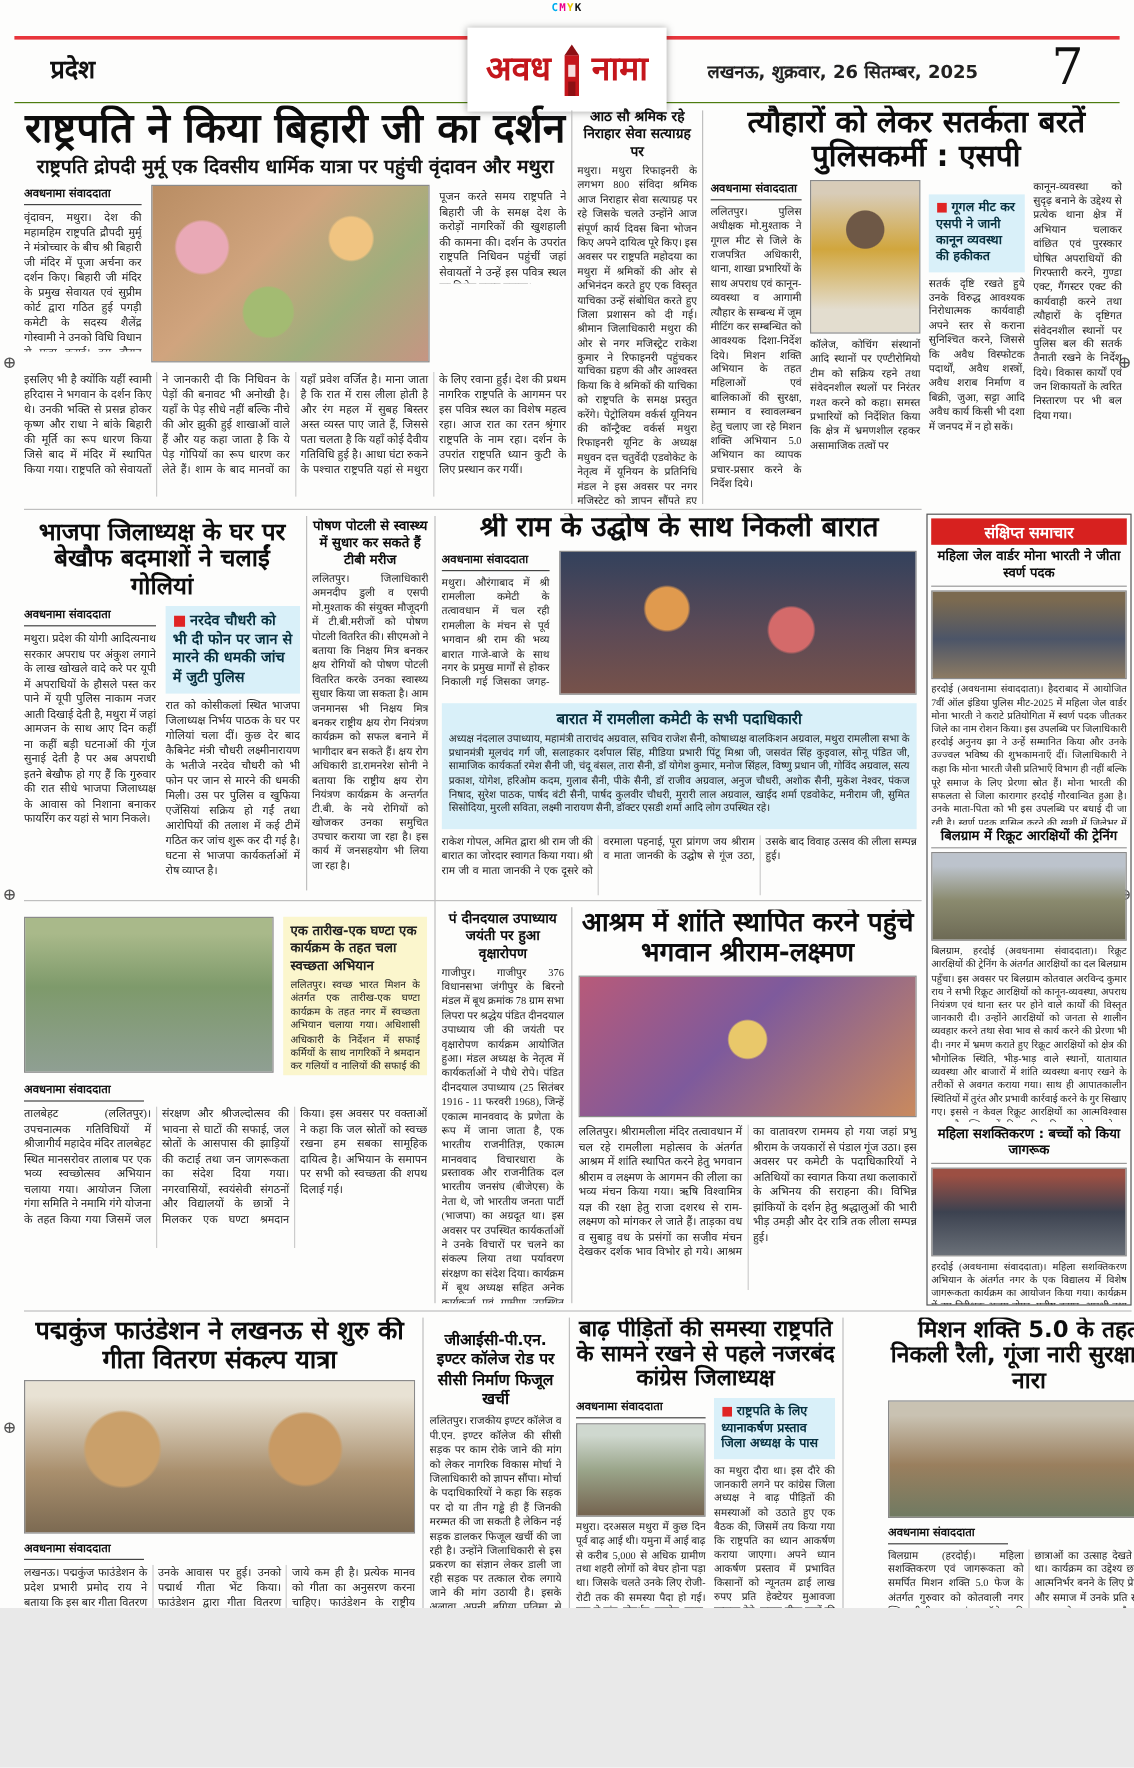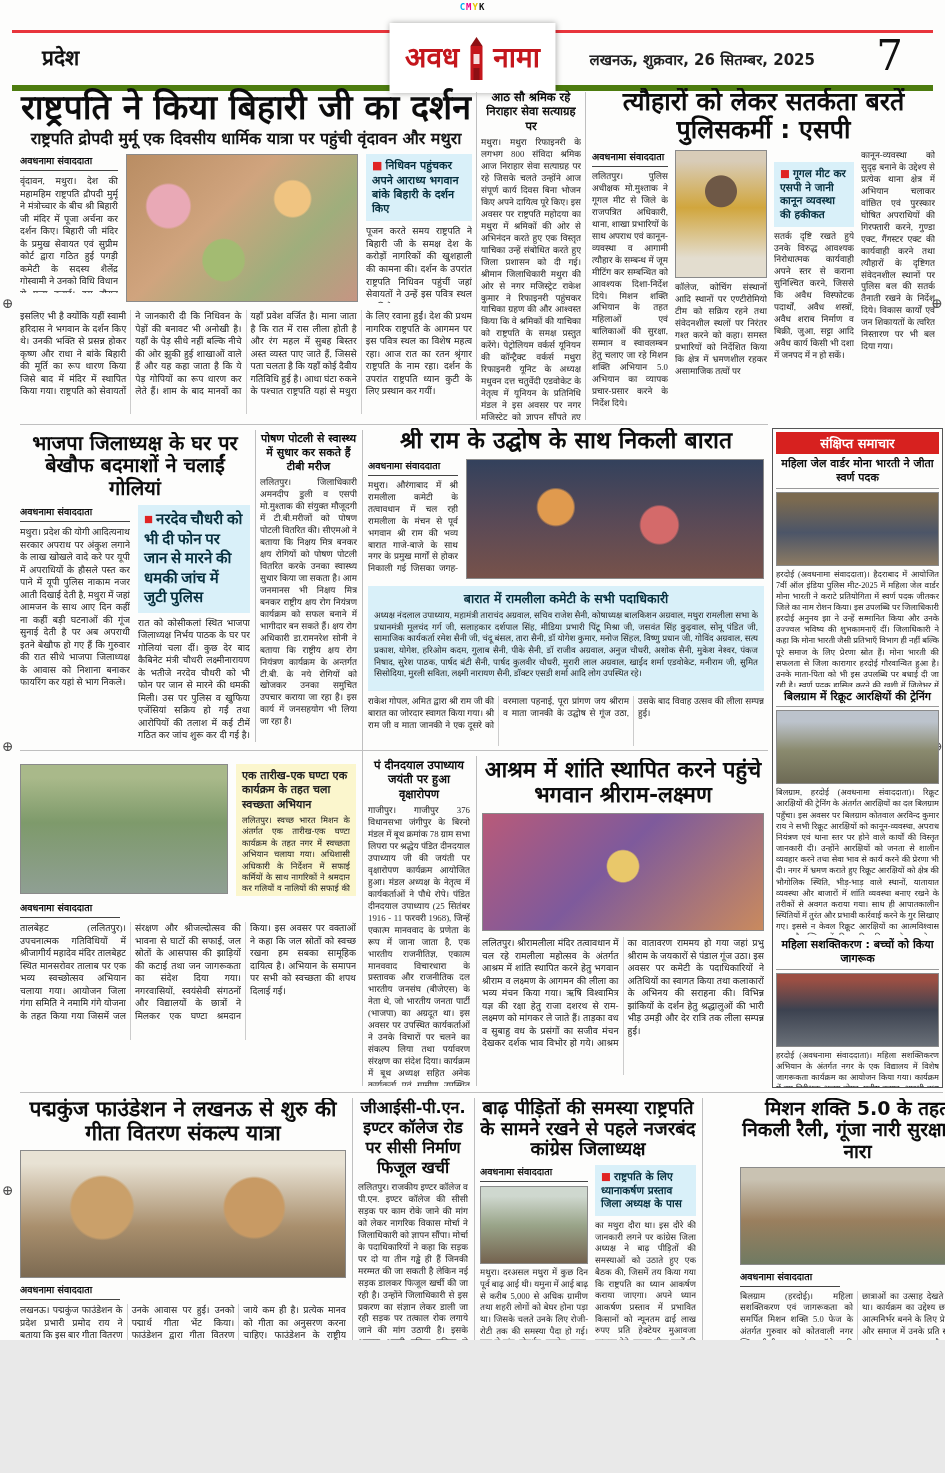--- a/index.html
+++ b/index.html
@@ -1,21 +1,21 @@
 <!DOCTYPE html>
 <html lang="hi"><head>
 <meta charset="utf-8">
 <style>
   html,body{margin:0;padding:0;background:#e9e9e9;}
   #page{position:relative;width:945px;height:1340px;background:#fdfdfc;margin:0 auto;overflow:hidden;
         font-family:"Liberation Serif","DejaVu Serif",serif;color:#1b1b1b;}
   .abs{position:absolute;}
   
   #band{position:absolute;left:12px;right:12px;top:30px;height:52px;
-        border-top:3px solid #e8353c;border-bottom:6px solid #4d7c0f;}
+        border-top:3px solid #e8353c;border-bottom:1px solid #4d7c0f;}
   .section-name{position:absolute;left:30px;top:10px;font-size:21px;font-weight:bold;
         font-family:"DejaVu Sans","Liberation Sans",sans-serif;color:#111;}
   .logo{position:absolute;left:50%;top:-10px;transform:translateX(-50%);background:#fff;
         padding:2px 16px;box-shadow:0 0 6px rgba(0,0,0,.35);display:flex;align-items:center;gap:4px;height:66px;}
   .logo-text{font-family:"DejaVu Sans","Liberation Sans",sans-serif;font-weight:bold;font-size:28px;color:#c4161c;line-height:1;}
   .dateline{position:absolute;right:118px;top:16px;font-size:15px;font-weight:bold;
         font-family:"DejaVu Sans","Liberation Sans",sans-serif;color:#222;}
   .pageno{position:absolute;right:30px;top:-2px;font-size:42px;font-family:"DejaVu Serif",serif;color:#111;}
   
   .cmyk{position:absolute;left:50%;transform:translateX(-50%);
@@ -120,23 +120,20 @@
   <div class="abs" style="left:20px;top:88px;width:452px;height:334px;overflow:hidden;">
     <div class="headline" style="font-size:34px;">राष्ट्रपति ने किया बिहारी जी का दर्शन</div>
     <div class="subhead" style="font-size:16px;margin-top:3px;">राष्ट्रपति द्रोपदी मुर्मू एक दिवसीय धार्मिक यात्रा पर पहुंची वृंदावन और मथुरा</div>
     <div style="display:flex;gap:8px;margin-top:6px;height:150px;">
       <div style="width:98px;flex:none;">
         <div class="byline">अवधनामा संवाददाता</div>
         <div class="body" style="height:118px;">वृंदावन, मथुरा। देश की महामहिम राष्ट्रपति द्रौपदी मुर्मू ने मंत्रोच्चार के बीच श्री बिहारी जी मंदिर में पूजा अर्चना कर दर्शन किए। बिहारी जी मंदिर के प्रमुख सेवायत एवं सुप्रीम कोर्ट द्वारा गठित हुई पगड़ी कमेटी के सदस्य शैलेंद्र गोस्वामी ने उनको विधि विधान से पूजा कराई। इस दौरान बिहारी जी मंदिर से भी आई पी कटघरा में राष्ट्रपति ने दर्शन किए। राष्ट्रपति के साथ उनके परिजन भी पूजा में मौजूद रहे।</div>
       </div>
       <div class="photo p-lead" style="width:232px;height:148px;flex:none;"></div>
       <div style="flex:1;">
-        <div class="bluebox">
-          <div class="bb-title"><span class="redsq">■</span><span>निधिवन पहुंचकर अपने आराध्य भगवान बांके बिहारी के दर्शन किए</span></div>
-        </div>
         <div class="body" style="height:78px;margin-top:4px;">पूजन करते समय राष्ट्रपति ने बिहारी जी के समक्ष देश के करोड़ों नागरिकों की खुशहाली की कामना की। दर्शन के उपरांत राष्ट्रपति निधिवन पहुंचीं जहां सेवायतों ने उन्हें इस पवित्र स्थल का विशेष महत्व बताया।</div>
       </div>
     </div>
     <div class="body cols4" style="margin-top:6px;height:104px;">इसलिए भी है क्योंकि यहीं स्वामी हरिदास ने भगवान के दर्शन किए थे। उनकी भक्ति से प्रसन्न होकर कृष्ण और राधा ने बांके बिहारी की मूर्ति का रूप धारण किया जिसे बाद में मंदिर में स्थापित किया गया। राष्ट्रपति को सेवायतों ने जानकारी दी कि निधिवन के पेड़ों की बनावट भी अनोखी है। यहाँ के पेड़ सीधे नहीं बल्कि नीचे की ओर झुकी हुई शाखाओं वाले हैं और यह कहा जाता है कि ये पेड़ गोपियों का रूप धारण कर लेते हैं। शाम के बाद मानवों का यहाँ प्रवेश वर्जित है। माना जाता है कि रात में रास लीला होती है और रंग महल में सुबह बिस्तर अस्त व्यस्त पाए जाते हैं, जिससे पता चलता है कि यहाँ कोई दैवीय गतिविधि हुई है। आधा घंटा रुकने के पश्चात राष्ट्रपति यहां से मथुरा के लिए रवाना हुईं। देश की प्रथम नागरिक राष्ट्रपति के आगमन पर इस पवित्र स्थल का विशेष महत्व रहा। आज रात का रतन श्रृंगार राष्ट्रपति के नाम रहा। दर्शन के उपरांत राष्ट्रपति ध्यान कुटी के लिए प्रस्थान कर गयीं।</div>
   </div>
 
   <div class="abs" style="left:481px;top:90px;width:100px;height:330px;overflow:hidden;">
     <div class="smallhead" style="font-size:11.5px;">आठ सौ श्रमिक रहे निराहार सेवा सत्याग्रह पर</div>
     <div class="body" style="font-size:8.8px;">मथुरा। मथुरा रिफाइनरी के लगभग 800 संविदा श्रमिक आज निराहार सेवा सत्याग्रह पर रहे जिसके चलते उन्होंने आज संपूर्ण कार्य दिवस बिना भोजन किए अपने दायित्व पूरे किए। इस अवसर पर राष्ट्रपति महोदया का मथुरा में श्रमिकों की ओर से अभिनंदन करते हुए एक विस्तृत याचिका उन्हें संबोधित करते हुए जिला प्रशासन को दी गई। श्रीमान जिलाधिकारी मथुरा की ओर से नगर मजिस्ट्रेट राकेश कुमार ने रिफाइनरी पहुंचकर याचिका ग्रहण की और आश्वस्त किया कि वे श्रमिकों की याचिका को राष्ट्रपति के समक्ष प्रस्तुत करेंगे। पेट्रोलियम वर्कर्स यूनियन की कॉन्ट्रैक्ट वर्कर्स मथुरा रिफाइनरी यूनिट के अध्यक्ष मधुवन दत्त चतुर्वेदी एडवोकेट के नेतृत्व में यूनियन के प्रतिनिधि मंडल ने इस अवसर पर नगर मजिस्ट्रेट को ज्ञापन सौंपते हुए आज के निराहार सेवा सत्याग्रह से अवगत कराया और कहा कि मथुरा रिफाइनरी में पारिश्रमिक की लूट से काले धन के सृजन पर रोक का मजबूत और प्रभावी तंत्र विकसित होने से श्रमिकों को न्याय मिल सकेगा।</div>
   </div>
@@ -166,21 +163,21 @@
 
   <div class="abs" style="left:20px;top:432px;width:230px;height:310px;overflow:hidden;">
     <div class="headline" style="font-size:20px;">भाजपा जिलाध्यक्ष के घर पर बेखौफ बदमाशों ने चलाईं गोलियां</div>
     <div style="display:flex;gap:8px;margin-top:6px;height:252px;">
       <div style="width:110px;flex:none;">
         <div class="byline">अवधनामा संवाददाता</div>
         <div class="body" style="height:222px;">मथुरा। प्रदेश की योगी आदित्यनाथ सरकार अपराध पर अंकुश लगाने के लाख खोखले वादे करे पर यूपी में अपराधियों के हौसले पस्त कर पाने में यूपी पुलिस नाकाम नजर आती दिखाई देती है, मथुरा में जहां आमजन के साथ आए दिन कहीं ना कहीं बड़ी घटनाओं की गूंज सुनाई देती है पर अब अपराधी इतने बेखौफ हो गए हैं कि गुरुवार की रात सीधे भाजपा जिलाध्यक्ष के आवास को निशाना बनाकर फायरिंग कर यहां से भाग निकले।</div>
       </div>
       <div style="flex:1;">
         <div class="bluebox">
-          <div class="bb-title" style="font-size:15px;font-family:Liberation Serif, serif;"><span class="redsq">■</span><span>नरदेव चौधरी को भी दी फोन पर जान से मारने की धमकी जांच में जुटी पुलिस</span></div>
+          <div class="bb-title" style="font-size:12px;"><span class="redsq">■</span><span>नरदेव चौधरी को भी दी फोन पर जान से मारने की धमकी जांच में जुटी पुलिस</span></div>
         </div>
         <div class="body" style="height:190px;margin-top:4px;">रात को कोसीकलां स्थित भाजपा जिलाध्यक्ष निर्भय पाठक के घर पर गोलियां चला दीं। कुछ देर बाद कैबिनेट मंत्री चौधरी लक्ष्मीनारायण के भतीजे नरदेव चौधरी को भी फोन पर जान से मारने की धमकी मिली। उस पर पुलिस व खुफिया एजेंसियां सक्रिय हो गईं तथा आरोपियों की तलाश में कई टीमें गठित कर जांच शुरू कर दी गई है। घटना से भाजपा कार्यकर्ताओं में रोष व्याप्त है।</div>
       </div>
     </div>
   </div>
 
   <div class="abs" style="left:260px;top:432px;width:97px;height:310px;overflow:hidden;">
     <div class="smallhead" style="font-size:11px;">पोषण पोटली से स्वास्थ्य में सुधार कर सकते हैं टीबी मरीज</div>
     <div class="body" style="font-size:8.8px;">ललितपुर। जिलाधिकारी अमनदीप डुली व एसपी मो.मुश्ताक की संयुक्त मौजूदगी में टी.बी.मरीजों को पोषण पोटली वितरित की। सीएमओ ने बताया कि निक्षय मित्र बनकर क्षय रोगियों को पोषण पोटली वितरित करके उनका स्वास्थ्य सुधार किया जा सकता है। आम जनमानस भी निक्षय मित्र बनकर राष्ट्रीय क्षय रोग नियंत्रण कार्यक्रम को सफल बनाने में भागीदार बन सकते हैं। क्षय रोग अधिकारी डा.रामनरेश सोनी ने बताया कि राष्ट्रीय क्षय रोग नियंत्रण कार्यक्रम के अन्तर्गत टी.बी. के नये रोगियों को खोजकर उनका समुचित उपचार कराया जा रहा है। इस कार्य में जनसहयोग भी लिया जा रहा है।</div>
   </div>
@@ -244,21 +241,21 @@
   </div>
 
   <div class="abs" style="left:20px;top:1098px;width:326px;height:348px;overflow:hidden;">
     <div class="headline" style="font-size:21px;">पद्मकुंज फाउंडेशन ने लखनऊ से शुरु की गीता वितरण संकल्प यात्रा</div>
     <div class="photo p-padma" style="width:100%;height:128px;margin-top:5px;"></div>
     <div class="byline" style="width:100px;margin-top:5px;">अवधनामा संवाददाता</div>
     <div class="body cols3" style="height:148px;margin-top:3px;">लखनऊ। पद्मकुंज फाउंडेशन के प्रदेश प्रभारी प्रमोद राय ने बताया कि इस बार गीता वितरण संकल्प यात्रा की शुरुआत प्रदेश की राजधानी लखनऊ से की गई है। इसी क्रम में फाउंडेशन के राष्ट्रीय संयोजक त्रिलोकी नाथ राय महादेव की शिष्टाचार मुलाकात वरिष्ठ पत्रकार राजनैतिक विश्लेषक दुर्गेश उपाध्याय से राजाजी पुरम स्थित उनके आवास पर हुई। उनको पद्मार्थ गीता भेंट किया। फाउंडेशन द्वारा गीता वितरण संकल्प यात्रा का शुभारम्भ लखनऊ में होने पर बहुत खुशी जाहिर की और इस अभियान में सहयोग का आश्वासन देते हुए हार्दिक शुभकामनाएं व्यक्त किया। कहा कि गीता वितरण का कार्य अत्यंत पुनीत है और इस कार्य की जितनी प्रशंसा की जाये कम ही है। प्रत्येक मानव को गीता का अनुसरण करना चाहिए। फाउंडेशन के राष्ट्रीय प्रभारी विवेक राय ने बताया कि आम जनमानस में गीता वितरण महाभियान की लखनऊ जनपद में शुरुआत होने की खूब सराहना की जा रही है। जल्दी ही लखनऊ के पास स्थित अन्य जनपदों में इस कार्यक्रम की शुरुआत की जाएगी।</div>
   </div>
 
   <div class="abs" style="left:358px;top:1098px;width:110px;height:348px;overflow:hidden;">
-    <div class="smallhead" style="font-size:16px;">जीआईसी-पी.एन. इण्टर कॉलेज रोड पर सीसी निर्माण फिजूल खर्ची</div>
+    <div class="smallhead" style="font-size:13px;margin-top:12px;">जीआईसी-पी.एन. इण्टर कॉलेज रोड पर सीसी निर्माण फिजूल खर्ची</div>
     <div class="body" style="font-size:8.8px;">ललितपुर। राजकीय इण्टर कॉलेज व पी.एन. इण्टर कॉलेज की सीसी सड़क पर काम रोके जाने की मांग को लेकर नागरिक विकास मोर्चा ने जिलाधिकारी को ज्ञापन सौंपा। मोर्चा के पदाधिकारियों ने कहा कि सड़क पर दो या तीन गड्ढे ही हैं जिनकी मरम्मत की जा सकती है लेकिन नई सड़क डालकर फिजूल खर्ची की जा रही है। उन्होंने जिलाधिकारी से इस प्रकरण का संज्ञान लेकर डाली जा रही सड़क पर तत्काल रोक लगाये जाने की मांग उठायी है। इसके अलावा अपनी बगिया प्रतिमा से लेकर रिमझिम गार्डन तक सीमेंट ब्लॉक नहर किनारे लगाये जाने, जिसके बगल में मिट्टी व फिलिंग नहीं है, लगाये जाने की मांग उठायी है।</div>
   </div>
 
   <div class="abs" style="left:480px;top:1098px;width:216px;height:348px;overflow:hidden;">
     <div class="headline" style="font-size:18.5px;">बाढ़ पीड़ितों की समस्या राष्ट्रपति के सामने रखने से पहले नजरबंद कांग्रेस जिलाध्यक्ष</div>
     <div style="display:flex;gap:7px;margin-top:5px;height:186px;">
       <div style="width:108px;flex:none;">
         <div class="byline">अवधनामा संवाददाता</div>
         <div class="photo p-flood" style="width:108px;height:78px;margin:3px 0;"></div>
         <div class="body" style="font-size:8.6px;height:86px;">मथुरा। दरअसल मथुरा में कुछ दिन पूर्व बाढ़ आई थी। यमुना में आई बाढ़ से करीब 5,000 से अधिक ग्रामीण तथा शहरी लोगों को बेघर होना पड़ा था। जिसके चलते उनके लिए रोजी-रोटी तक की समस्या पैदा हो गई। बाढ़ से मांट, गोवर्धन, बलदेव, छाता, सदर तहसील क्षेत्र के अनेक गांव प्रभावित हुए। इन्हीं समस्याओं को राष्ट्रपति के समक्ष रखने से पहले ही पुलिस ने कांग्रेस जिलाध्यक्ष को उनके आवास पर नजरबंद कर दिया जिस पर कांग्रेस कार्यकर्ताओं ने नाराजगी जताते हुए प्रदर्शन किया।</div>

